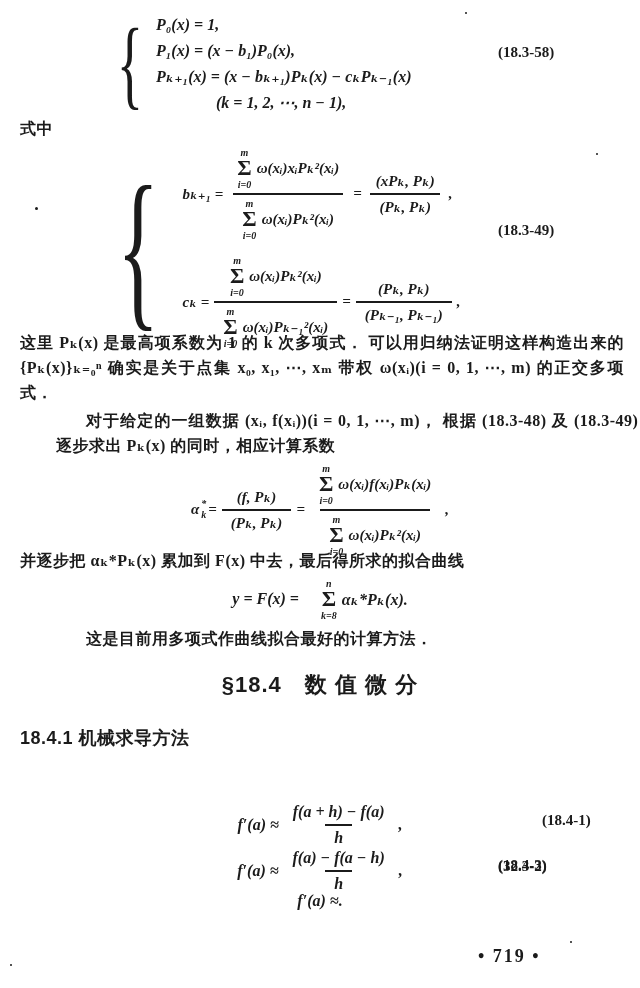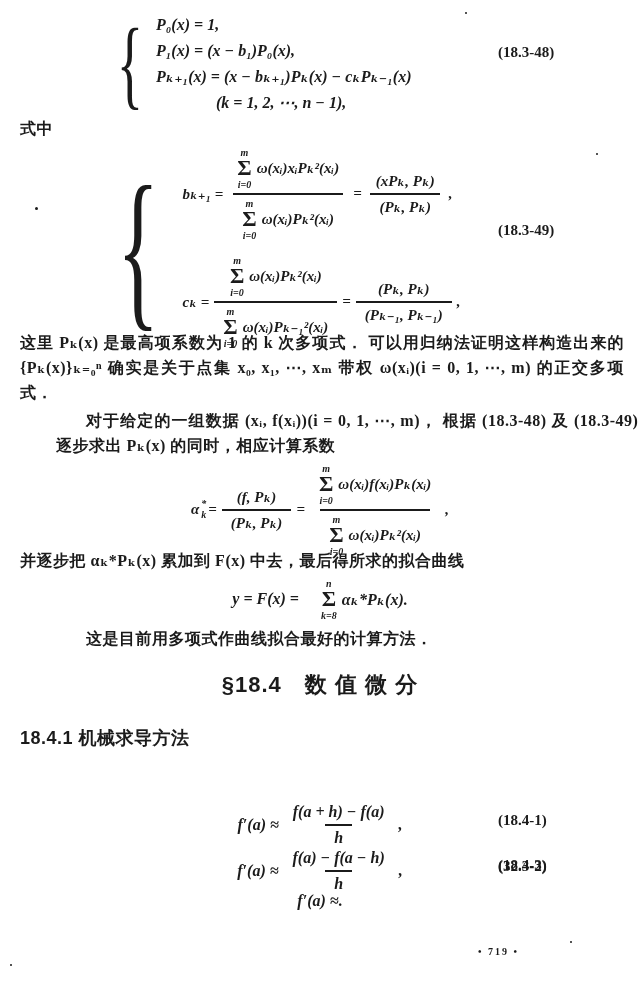--- a/index.html
+++ b/index.html
@@ -30,38 +30,38 @@
   .heading{
     position:absolute;left:0;width:640px;text-align:center;
     font-family:"Liberation Sans","DejaVu Sans",sans-serif;
     font-weight:700;font-size:22px;letter-spacing:1px;
   }
   .subheading{
     position:absolute;left:20px;
     font-family:"Liberation Sans","DejaVu Sans",sans-serif;
     font-weight:700;font-size:18px;letter-spacing:.5px;
   }
-  .footer{position:absolute;left:478px;top:946px;font-size:10px;font-weight:700;letter-spacing:2px;}
+  .footer{position:absolute;left:478px;top:946px;font-size:18px;font-weight:700;letter-spacing:2px;}
   .dot{position:absolute;background:#1b1b1b;border-radius:50%;}
 </style>
 </head>
 <body>
 
 <div class="page">
 
   <div style="position:absolute;left:106px;top:12px;display:flex;align-items:center;">
     <span class="brace math" style="font-size:100px;transform:scaleX(.55);">{</span>
     <div class="math" style="display:flex;flex-direction:column;line-height:26px;margin-left:2px;">
       <span>P₀(x) = 1,</span>
       <span>P₁(x) = (x − b₁)P₀(x),</span>
       <span>Pₖ₊₁(x) = (x − bₖ₊₁)Pₖ(x) − cₖPₖ₋₁(x)</span>
       <span style="padding-left:60px;">(k = 1, 2, ⋯, n − 1),</span>
     </div>
   </div>
-  <span class="eqnum" style="top:44px;">(18.3-48)</span>
+  <span class="eqnum" style="top:44px;">(18.3-58)</span>
 
   <div class="para" style="top:116px;">式中</div>
 
   <div style="position:absolute;left:96px;top:146px;display:flex;align-items:center;">
     <span class="brace math" style="font-size:176px;transform:scaleX(.5);">{</span>
     <div style="display:flex;flex-direction:column;gap:12px;margin-left:2px;">
 
       <div class="eqrow math" style="font-size:15px;">
         <span>bₖ₊₁ =</span>
         <span class="frac">
@@ -183,21 +183,21 @@
   <div class="centerline" style="top:802px;">
     <div class="eqrow math">
       <span>f′(a) ≈</span>
       <span class="frac">
         <span class="fnum">f(a + h) − f(a)</span>
         <span class="fden">h</span>
       </span>
       <span>,</span>
     </div>
   </div>
-  <span class="eqnum" style="top:812px;">(18.4-1)</span>
+  <span class="eqnum" style="top:812px;margin-left:44px;">(18.4-1)</span>
 
   <div class="centerline" style="top:848px;">
     <div class="eqrow math">
       <span>f′(a) ≈</span>
       <span class="frac">
         <span class="fnum">f(a) − f(a − h)</span>
         <span class="fden">h</span>
       </span>
       <span>,</span>
     </div>

